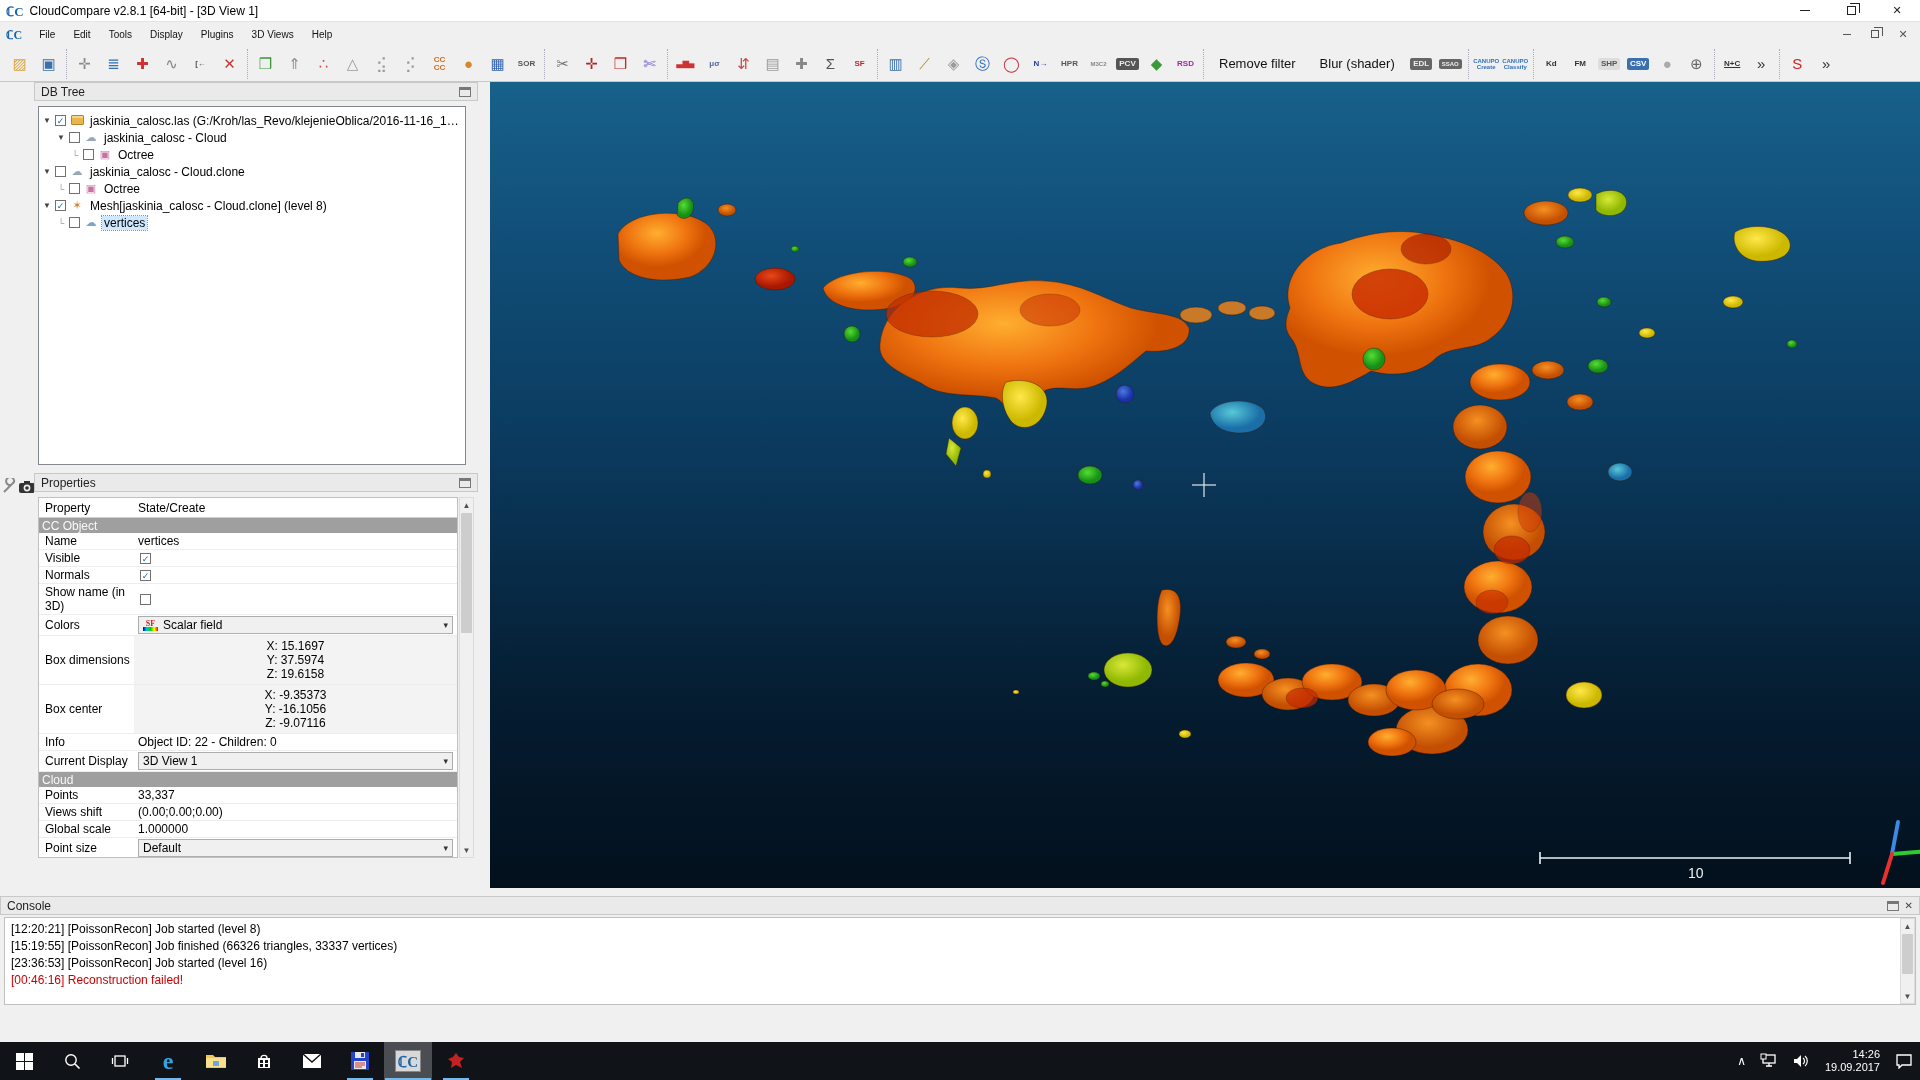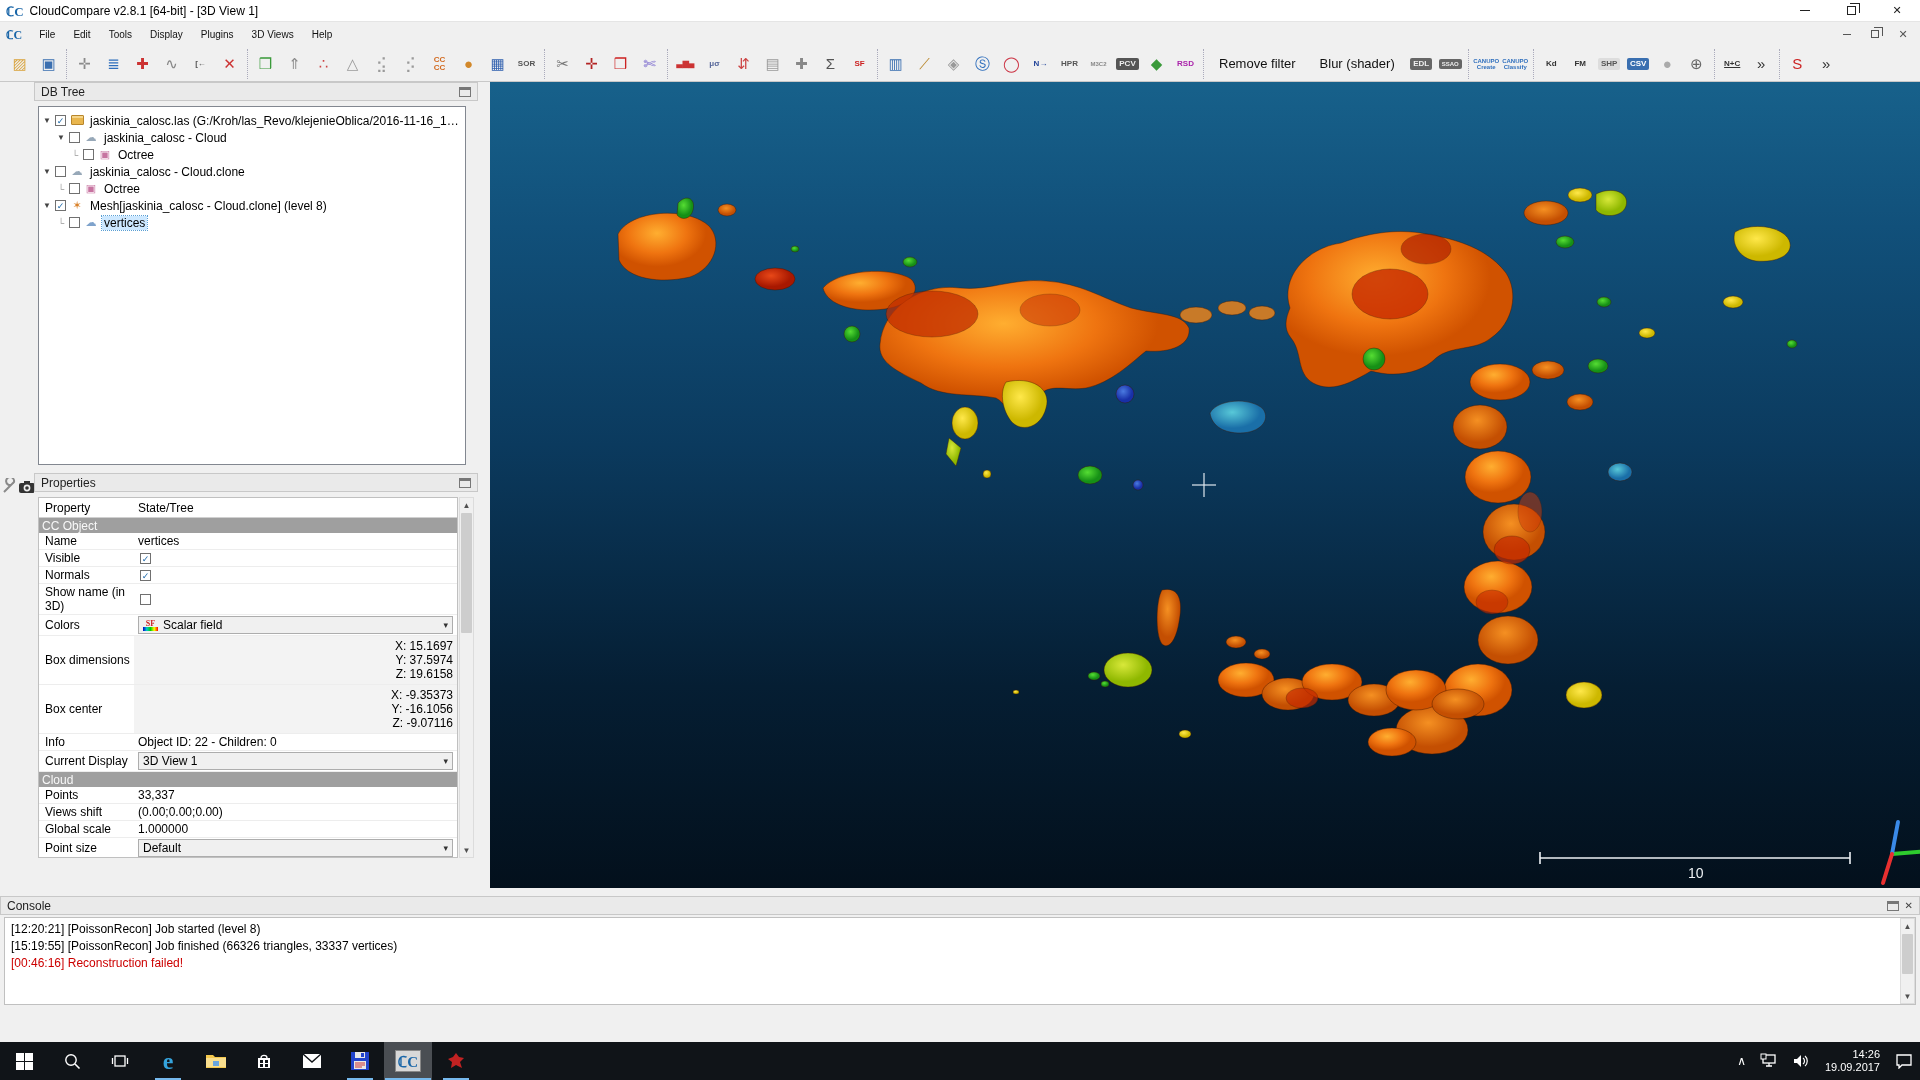--- a/index.html
+++ b/index.html
@@ -69,21 +69,21 @@
   .tree-row.selected .tree-label { background:#cde8ff; outline:1px dotted #5a9fd4; }
   .indent-1 { margin-left:14px; } .indent-2 { margin-left:28px; }
 
   
   .props-body { height:370px; padding:5px 4px 4px 4px; display:flex; }
   .props-table { background:#fff; border:1px solid #c0c0c0; flex:1; overflow:hidden; font-size:12px; }
   .prow { display:flex; border-bottom:1px solid #ededed; min-height:17px; align-items:stretch; }
   .prow .plabel { width:95px; flex:none; padding:1px 2px 1px 6px; color:#000; display:flex; align-items:center; }
   .prow .pvalue { flex:1; padding:1px 4px; display:flex; align-items:center; color:#000; }
   .prow.section { background:#9f9f9f; color:#f8f8f8; min-height:15px; border-bottom:none; padding-left:3px; align-items:center; }
-  .prow.multi .pvalue { background:#f3f3f3; flex-direction:column; align-items:flex-end; justify-content:center; }
+  .prow.multi .pvalue { background:#f3f3f3; flex-direction:column; align-items:center; justify-content:center; }
   .prow.multi { min-height:49px; }
   .combo { flex:1; height:18px; border:1px solid #adadad; background:#f0f0f0; display:flex; align-items:center; padding:0 4px; }
   .combo .arrow { margin-left:auto; font-size:9px; color:#333; }
   .sf-mini { display:inline-flex; flex-direction:column; align-items:center; margin-right:5px; }
   .sf-mini .sf-txt { font-size:8px; font-weight:bold; color:#cc2222; line-height:7px; font-family:"Liberation Serif", serif; }
   .sf-mini .sf-bar { width:15px; height:4px; background:linear-gradient(90deg,#00c,#0cc,#0c0,#ff0,#f00); }
   .vscroll { width:15px; background:#f0f0f0; border:1px solid #dcdcdc; display:flex; flex-direction:column; align-items:center; margin-left:1px; }
   .vscroll .sarrow { font-size:8px; color:#505050; height:14px; display:flex; align-items:center; }
   .vscroll .thumb { width:11px; background:#cdcdcd; border-radius:1px; }
   .vscroll .track { flex:1; display:flex; flex-direction:column; width:100%; align-items:center; padding:1px; }
@@ -518,21 +518,21 @@
       </div>
 
       <div class="panel-header">
         <span>Properties</span>
         <span class="float-btn"></span>
       </div>
       <div class="props-body">
         <div class="props-table">
           <div class="prow" style="min-height:20px;border-bottom:1px solid #d0d0d0;">
             <span class="plabel">Property</span>
-            <span class="pvalue">State/Tree</span>
+            <span class="pvalue">State/Create</span>
           </div>
           <div class="prow section">CC Object</div>
           <div class="prow">
             <span class="plabel">Name</span>
             <span class="pvalue">vertices</span>
           </div>
           <div class="prow">
             <span class="plabel">Visible</span>
             <span class="pvalue">
                 <span class="cb">✓</span>
@@ -771,20 +771,21 @@
   <div class="console-panel">
     <div class="panel-header">
       <span>Console</span>
       <span class="float-btn"></span>
       <span class="close-x">✕</span>
     </div>
     <div class="console-body">
       <div class="console-lines">
         <div>[12:20:21] [PoissonRecon] Job started (level 8)</div>
         <div>[15:19:55] [PoissonRecon] Job finished (66326 triangles, 33337 vertices)</div>
+        <div>[23:36:53] [PoissonRecon] Job started (level 16)</div>
         <div class="error">[00:46:16] Reconstruction failed!</div>
       </div>
       <div class="vscroll">
         <span class="sarrow">▲</span>
         <div class="track">
             <div class="thumb" style="height:40px"></div>
           </div>
         <span class="sarrow">▼</span>
       </div>
     </div>

